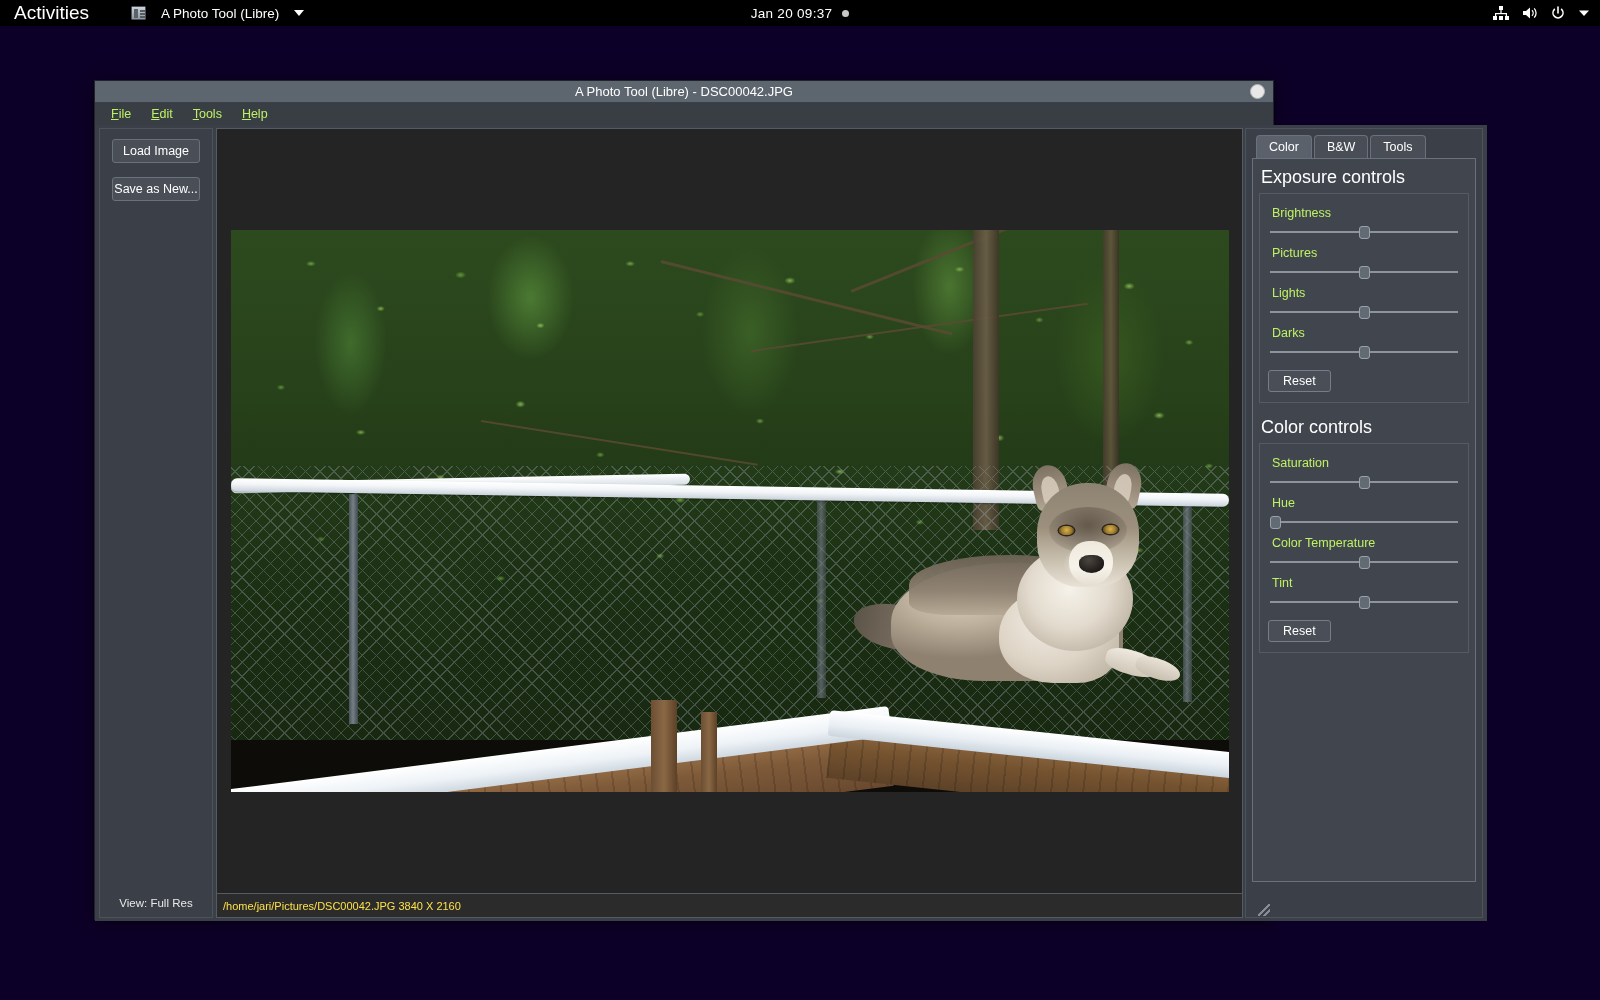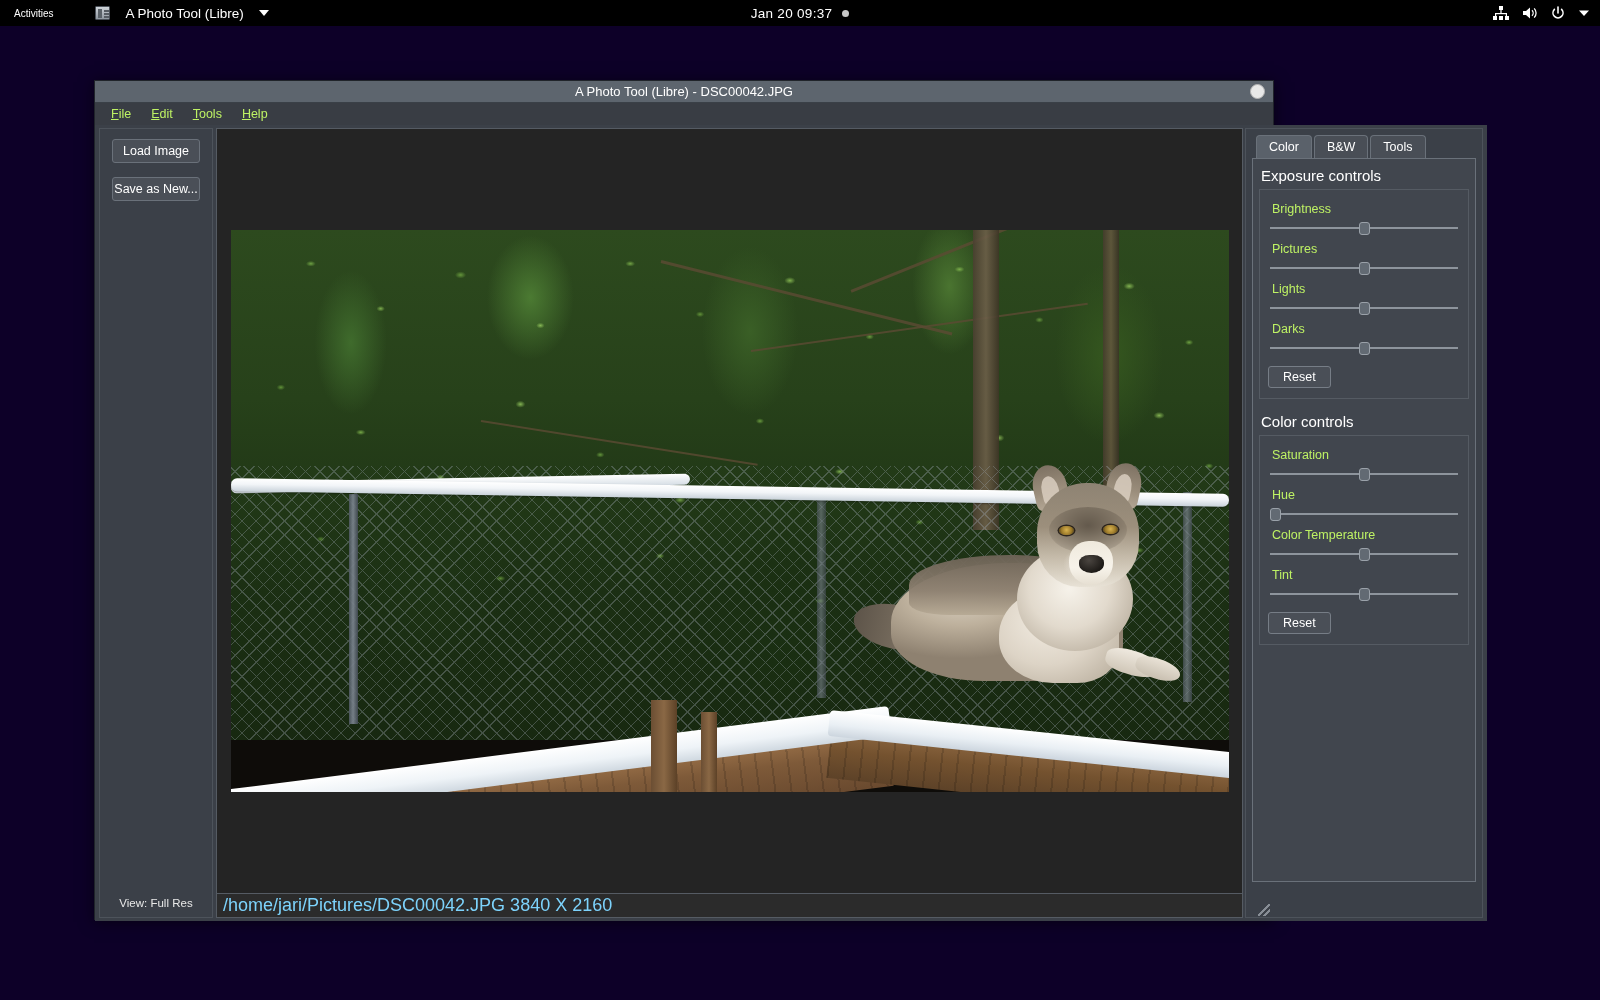--- a/index.html
+++ b/index.html
@@ -21,21 +21,21 @@
     display: flex;
     align-items: center;
     color: #ffffff;
     font-size: 13.5px;
     z-index: 30;
   }
   #activities-btn {
     padding: 0 14px 0 14px;
     height: 26px;
     display: flex; align-items: center;
-    font-size: 10px;
+    font-size: 19px;
     color: #ffffff;
   }
   #app-menu {
     display: flex; align-items: center;
     gap: 15px;
     margin-left: 28px;
     height: 26px;
   }
   .app-icon-box {
     width: 15px; height: 14px;
@@ -204,22 +204,22 @@
     overflow: hidden;
   }
   #statusbar {
     height: 24px;
     background: #2b2b2b;
     border: 1px solid #555b63;
     border-top: none;
     display: flex;
     align-items: center;
     padding-left: 6px;
-    color: #7dd3fc;
-    font-size: 18px;
+    color: #fde047;
+    font-size: 11px;
   }
 
   
   #photo {
     width: 998px;
     height: 562px;
     position: relative;
     overflow: hidden;
     background: #1d3015;
   }
@@ -513,21 +513,21 @@
     color: #ffffff;
   }
   #tabpanel {
     background: #41464e;
     border: 1px solid #6a717a;
     padding: 8px 6px;
     height: 724px;
   }
   .group-title {
     color: #ffffff;
-    font-size: 15px;
+    font-size: 18px;
     padding: 0 0 5px 2px;
   }
   .group-box {
     border: 1px solid #555b63;
     padding: 8px 8px 10px 8px;
     margin-bottom: 14px;
   }
   .slider-label {
     color: #bef264;
     font-size: 12.5px;

